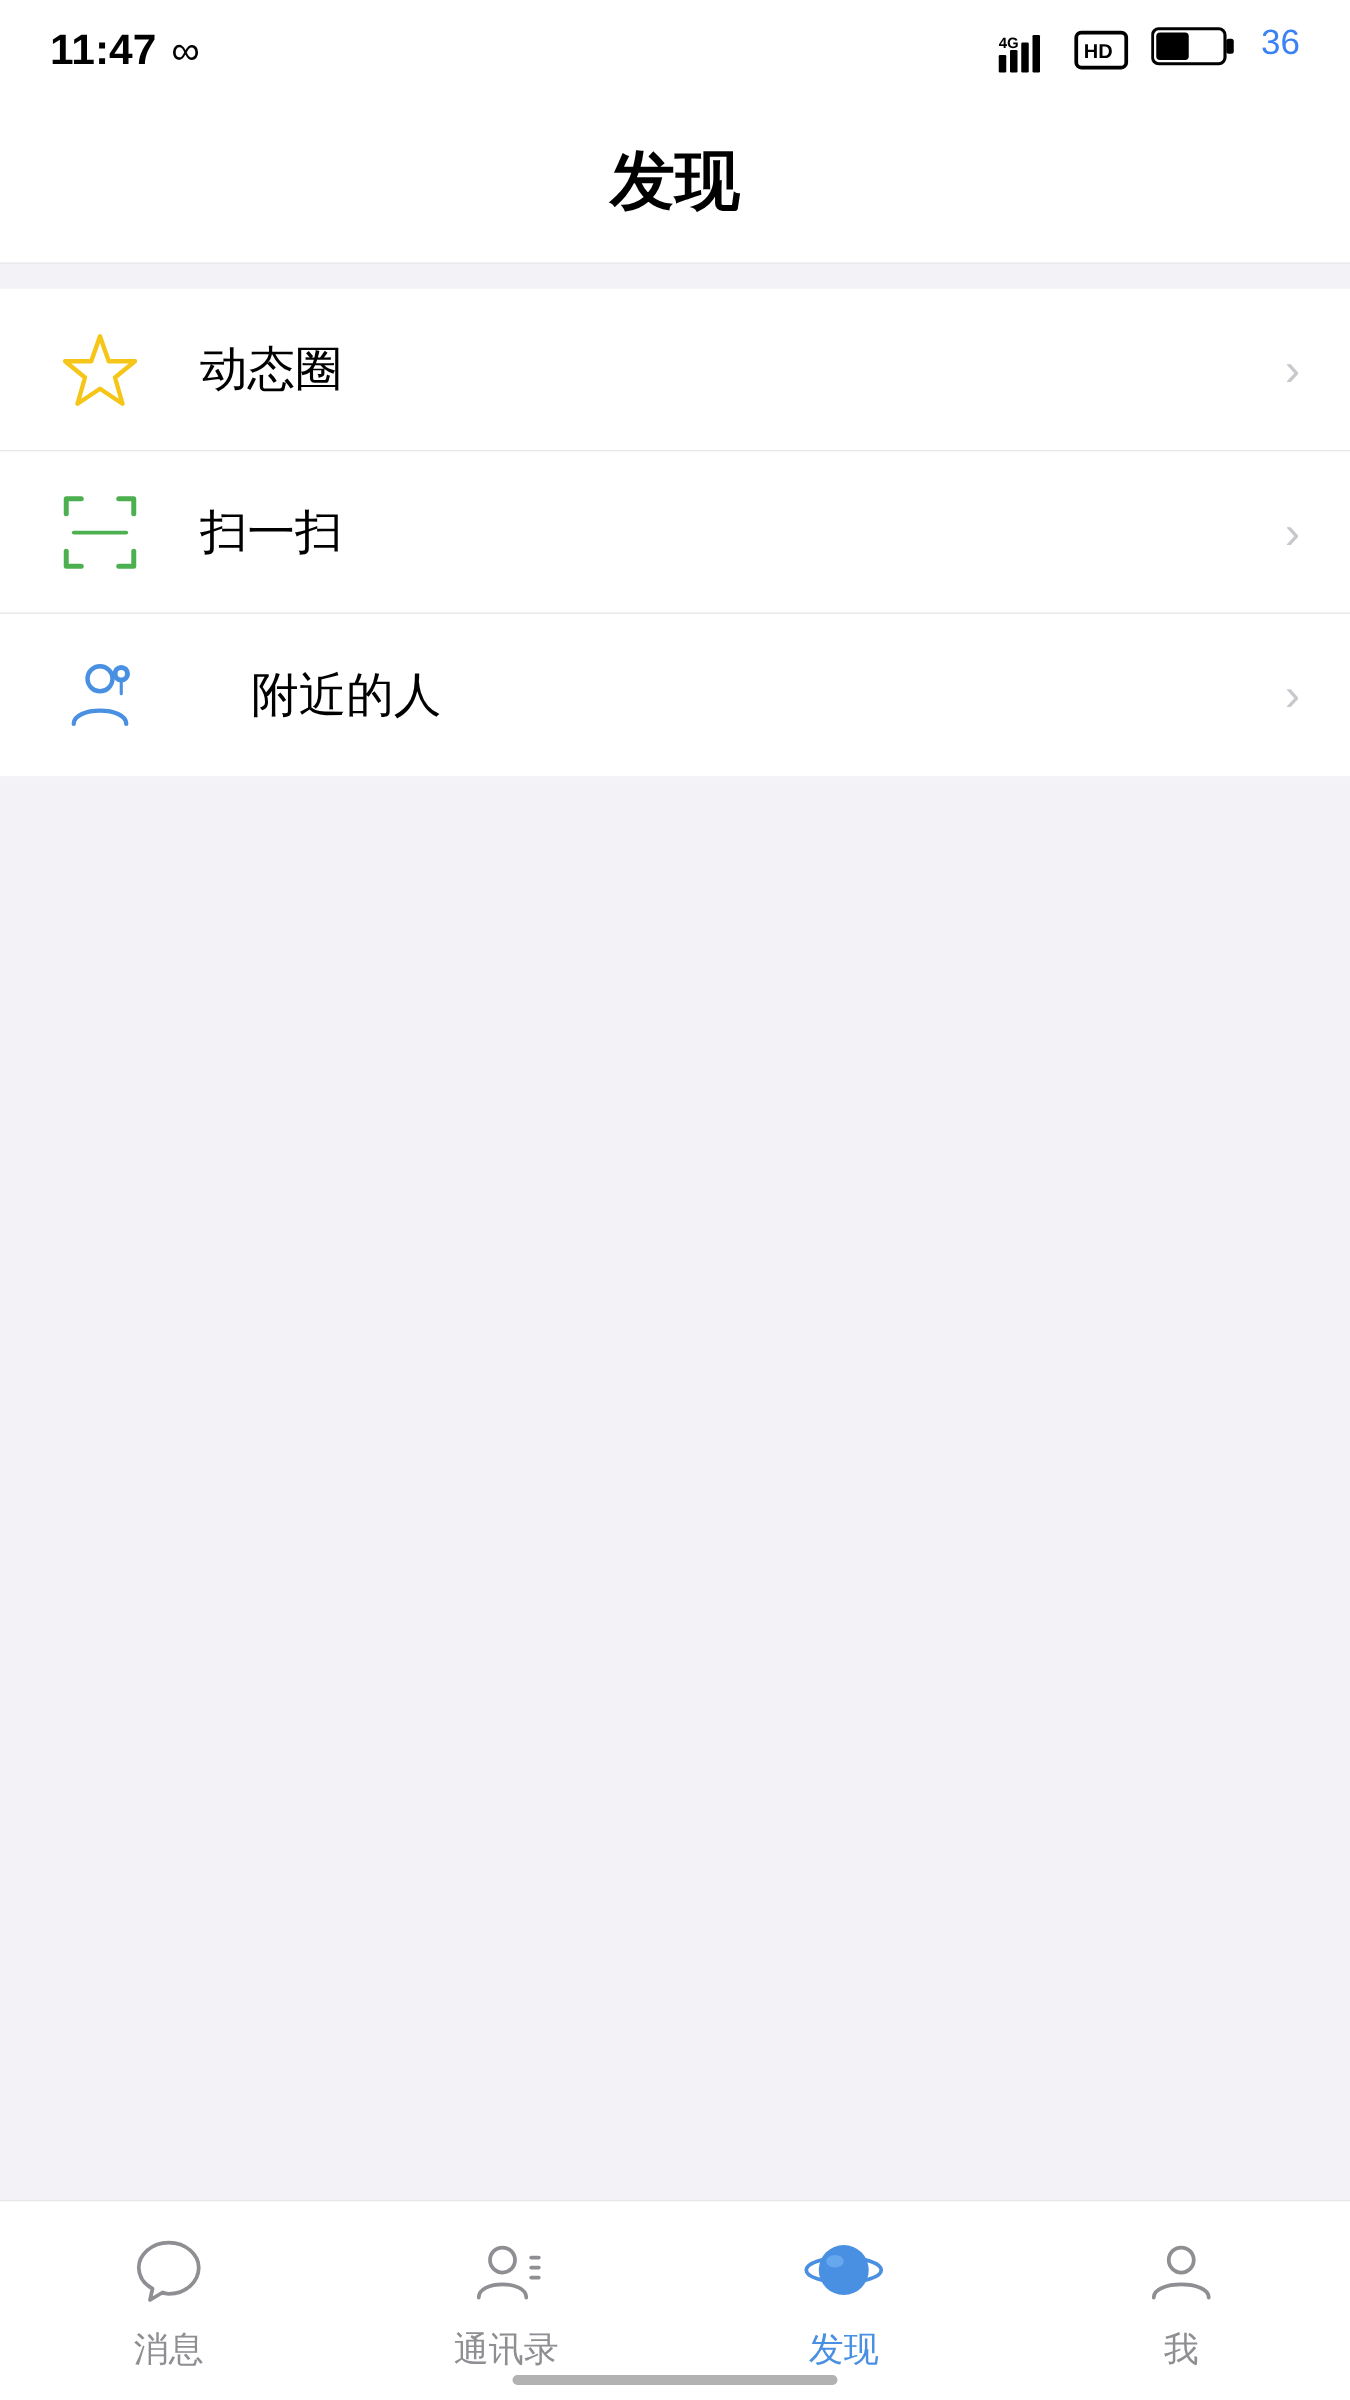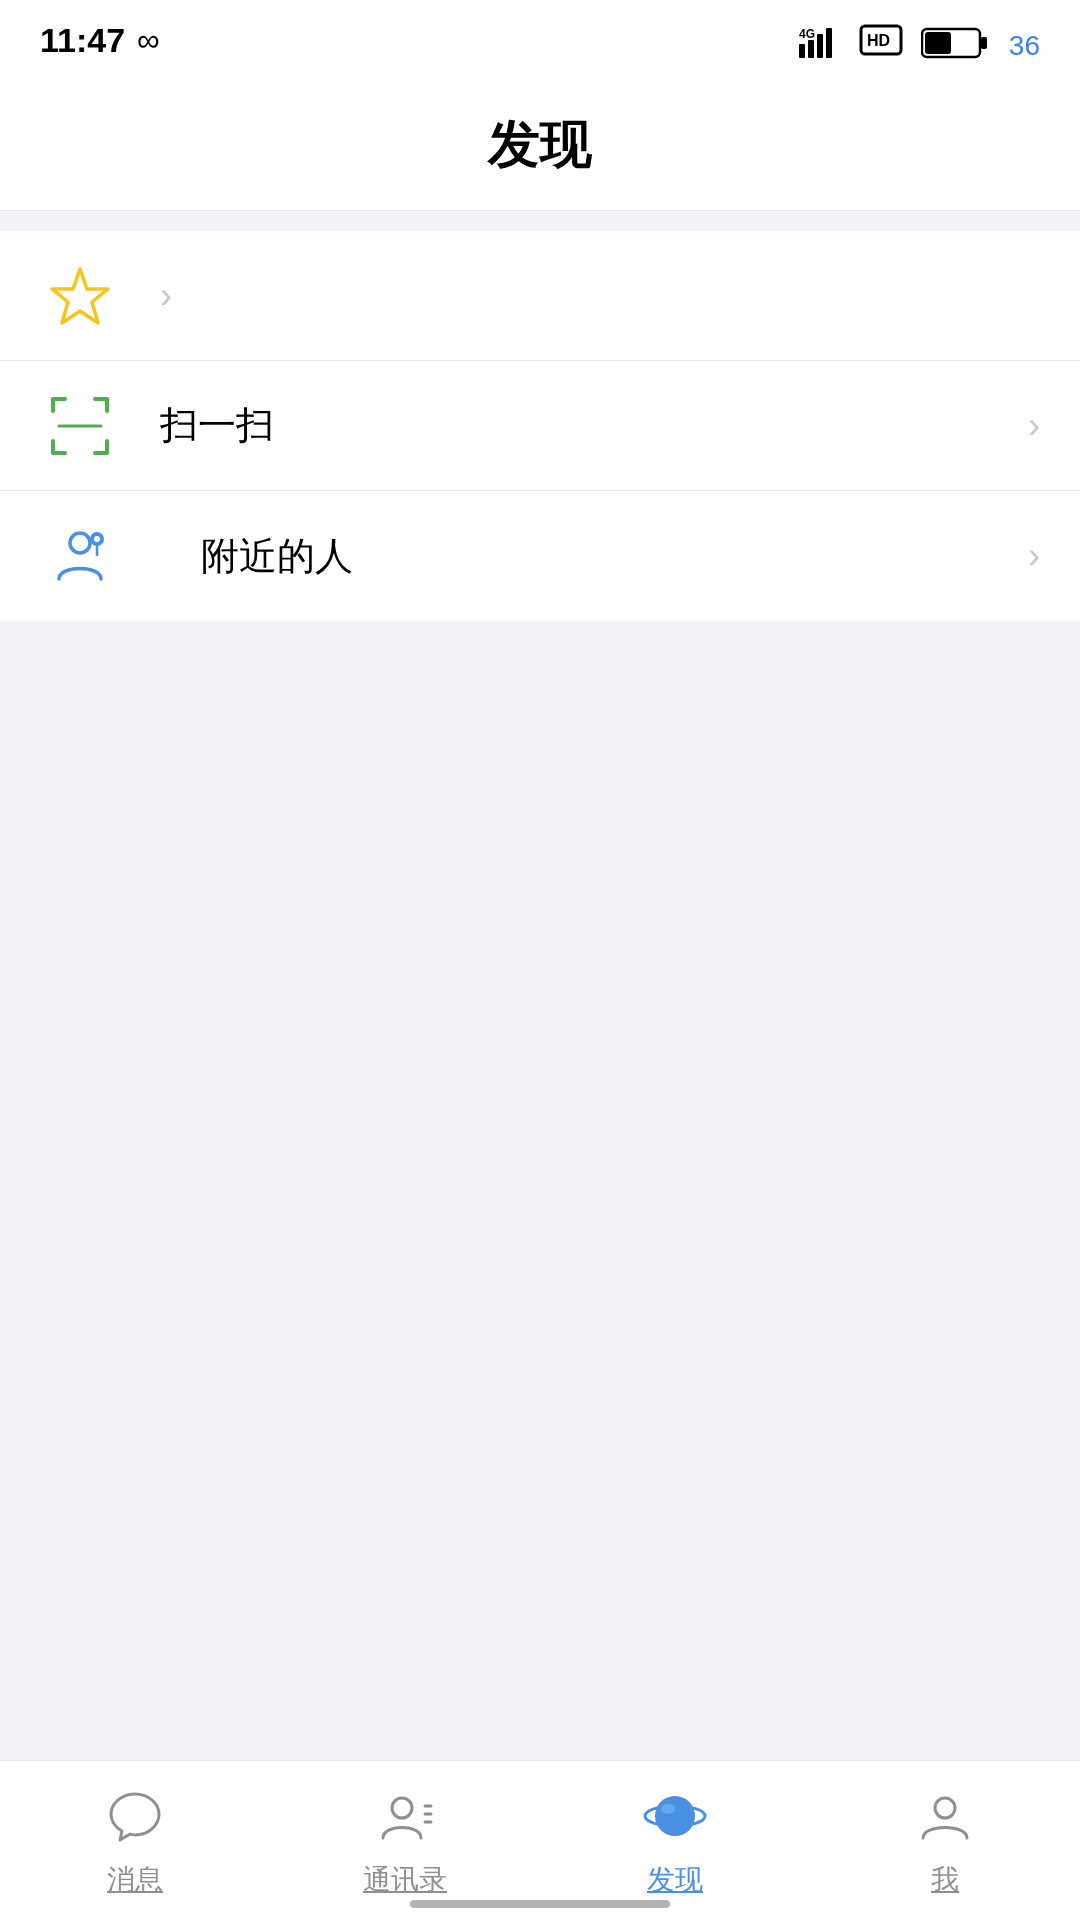--- a/index.html
+++ b/index.html
@@ -30,21 +30,21 @@
     }
 
     .status-time {
       font-size: 34px;
       font-weight: 600;
       color: #000;
     }
 
     .status-icons {
       display: flex;
-      align-items: flex-end;
+      align-items: flex-start;
       gap: 18px;
     }
 
     .status-icons span {
       font-size: 28px;
       color: #3b82f6;
     }
 
     .battery-text {
       font-size: 28px;
@@ -142,21 +142,20 @@
       width: 70px;
       height: 70px;
       display: flex;
       align-items: center;
       justify-content: center;
     }
 
     .tab-label {
       font-size: 28px;
       color: #8e8e93;
-      text-decoration: underline;
     }
 
     .tab-label.active {
       color: #4a90e2;
     }
 
     
     .home-indicator {
       position: absolute;
       bottom: 12px;
@@ -219,20 +218,21 @@
 
   <div class="menu-list">
 
     <div class="menu-item">
       <div class="menu-icon">
         <svg width="70" height="70" viewBox="0 0 70 70" fill="none">
 
           <polygon points="35,8 42,28 63,28 47,41 53,62 35,50 17,62 23,41 7,28 28,28" stroke="#f5c518" stroke-width="3.5" fill="none" stroke-linejoin="round"></polygon>
         </svg>
       </div>
+      <span class="menu-label">动态圈</span>
       <span class="menu-arrow">›</span>
     </div>
 
     <div class="menu-item">
       <div class="menu-icon">
         <svg width="70" height="70" viewBox="0 0 70 70" fill="none">
 
           <path d="M8,20 L8,8 L20,8" stroke="#4caf50" stroke-width="4" stroke-linecap="round" stroke-linejoin="round" fill="none"></path>
 
           <path d="M50,8 L62,8 L62,20" stroke="#4caf50" stroke-width="4" stroke-linecap="round" stroke-linejoin="round" fill="none"></path>

